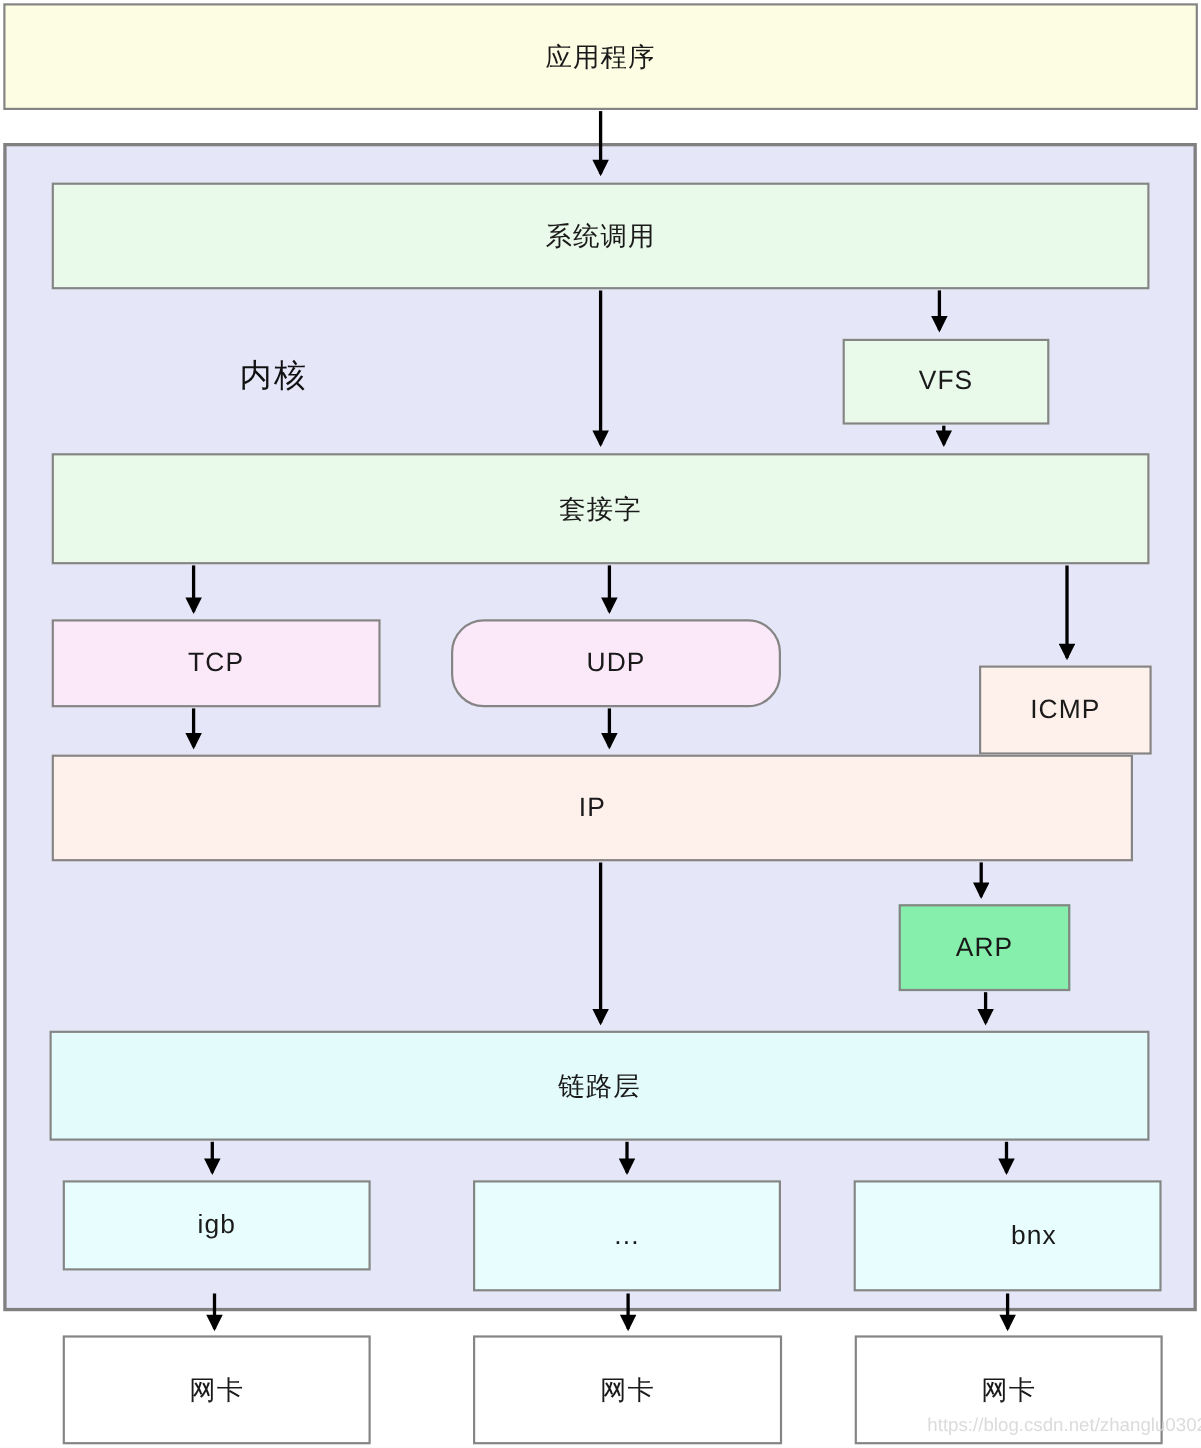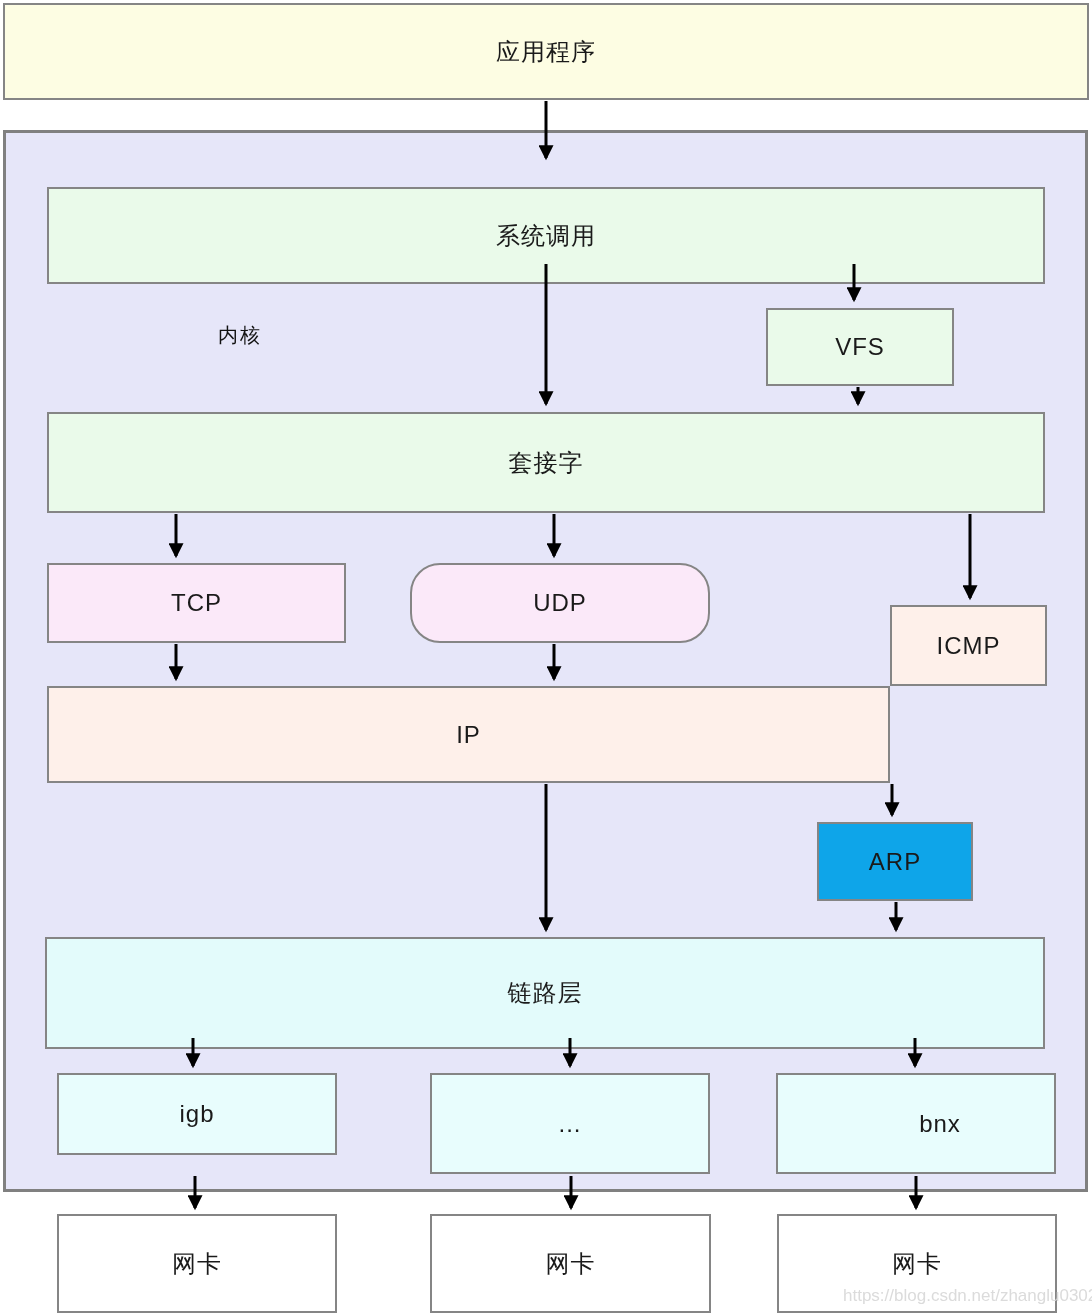--- a/index.html
+++ b/index.html
@@ -10,32 +10,32 @@
   .box{
     position:absolute;display:flex;align-items:center;justify-content:center;
     box-sizing:border-box;border:2px solid #858585;color:#1a1a1a;
     font-size:24px;letter-spacing:1px;
   }
   .kernel{
     position:absolute;box-sizing:border-box;border:3px solid #808080;
     background:#e6e6f9;
   }
   .kernel-label{
-    position:absolute;color:#111111;font-size:20px;letter-spacing:2px;
+    position:absolute;color:#111111;font-size:29px;letter-spacing:2px;
   }
   .app        {left:3px;   top:3px;    width:1086px; height:97px;  background:#fdfde3;text-align:right;}
-  .syscall    {left:47px;  top:166px;  width:998px;  height:97px;  background:#eafaea;margin-top:21px;}
+  .syscall    {left:47px;  top:166px;  width:998px;  height:97px;  background:#eafaea;}
   .vfs        {left:766px; top:308px;  width:188px;  height:78px;  background:#eafaea;}
   .socket     {left:47px;  top:412px;  width:998px;  height:101px; background:#eafaea;text-align:center;}
   .tcp        {left:47px;  top:563px;  width:299px;  height:80px;  background:#fbe9f9;}
   .udp        {left:410px; top:563px;  width:300px;  height:80px;  background:#fbe9f9;border-radius:30px;}
   .icmp       {left:890px; top:605px;  width:157px;  height:81px;  background:#fef0ea;}
-  .ip         {left:47px;  top:686px;  width:843px; height:97px;  background:#fef0ea;text-align:right;}
-  .arp        {left:817px; top:822px;  width:156px;  height:79px;  background:#0ea5e9;}
-  .linklayer  {left:45px;  top:937px;  width:1000px; height:112px; background:#e3fbfb;}
+  .ip         {left:47px;  top:686px;  width:983px; height:97px;  background:#fef0ea;text-align:right;}
+  .arp        {left:817px; top:822px;  width:156px;  height:79px;  background:#86efac;}
+  .linklayer  {left:45px;  top:937px;  width:1000px; height:100px; background:#e3fbfb;}
   .drv1       {left:57px;  top:1073px; width:280px;  height:82px; background:#e8fdfd;}
   .drv2       {left:430px; top:1073px; width:280px;  height:101px; background:#e8fdfd;}
   .drv3       {left:776px; top:1073px; width:280px;  height:101px; background:#e8fdfd;padding-left:48px;}
   .nic1       {left:57px;  top:1214px; width:280px;  height:99px;  background:#ffffff;}
   .nic2       {left:430px; top:1214px; width:281px;  height:99px;  background:#ffffff;}
   .nic3       {left:777px; top:1214px; width:280px;  height:99px;  background:#ffffff;}
   .watermark{
     position:absolute;left:843px;top:1286px;width:230px;
     color:#dbdbdb;font-size:17px;white-space:nowrap;z-index:6;
   }

